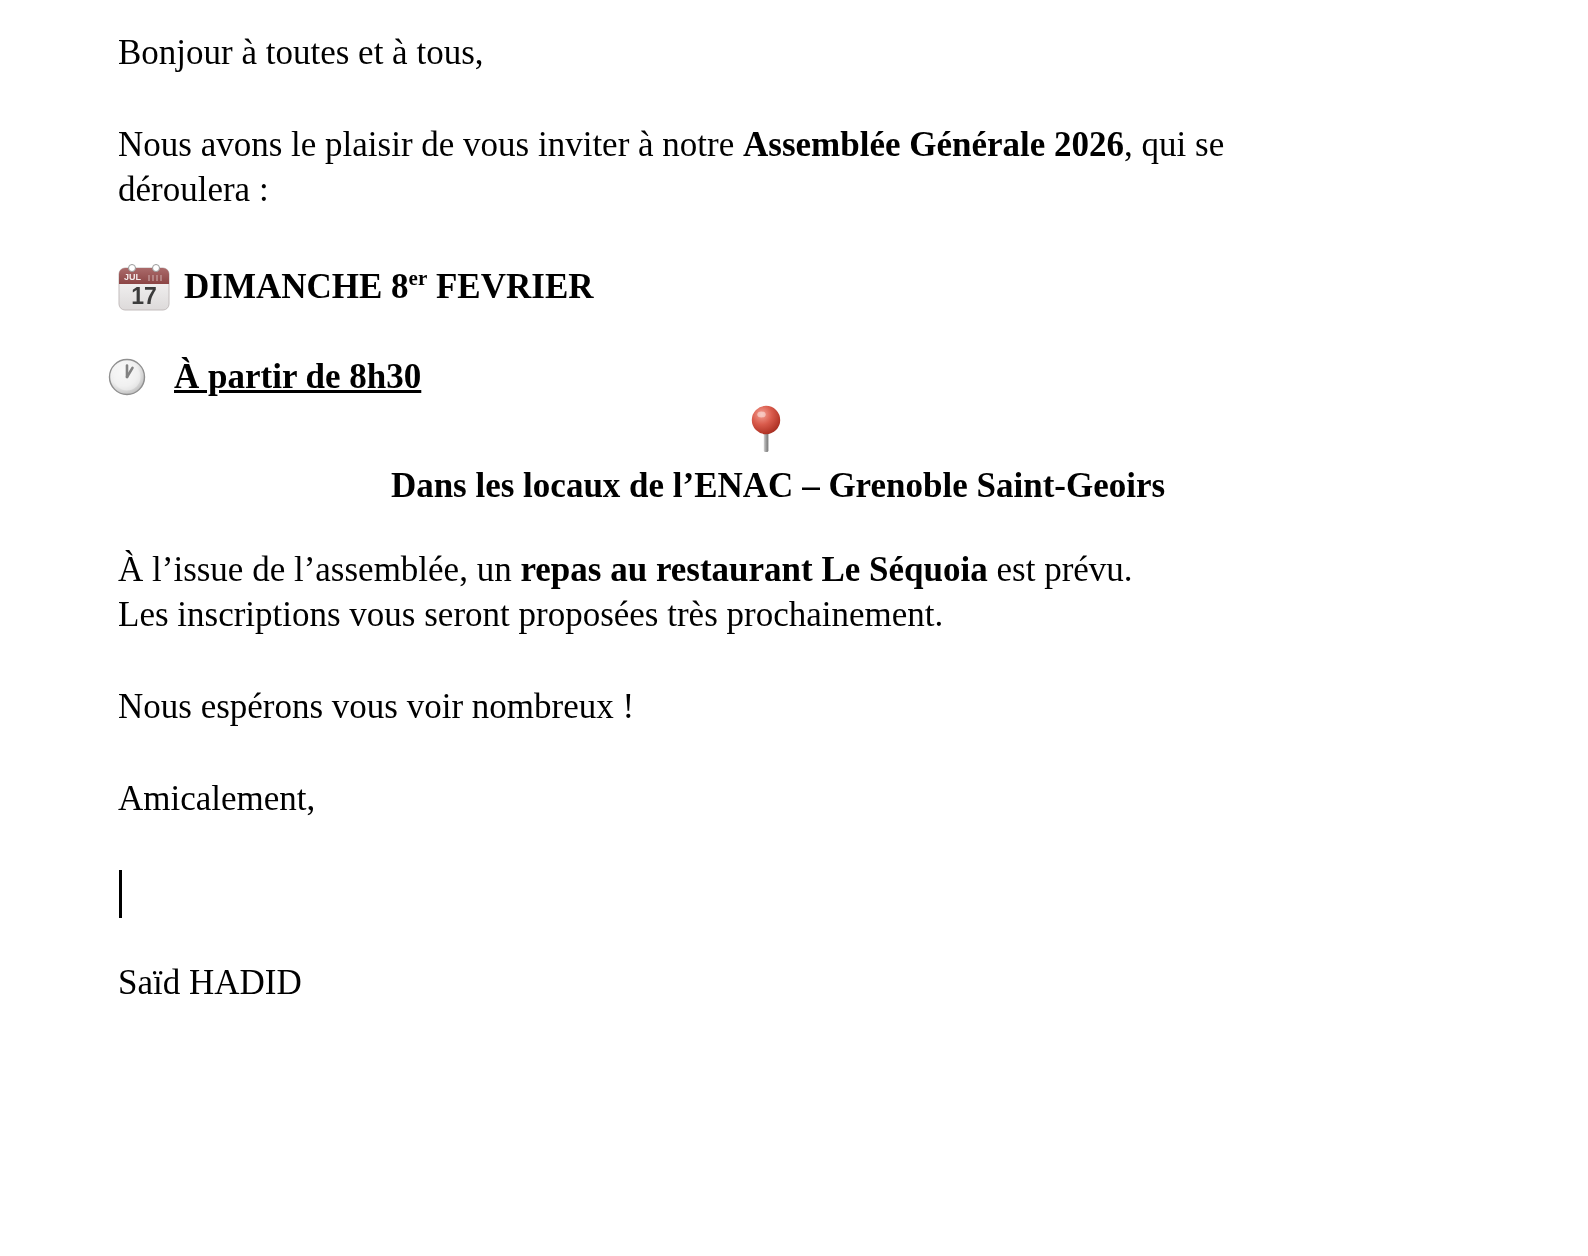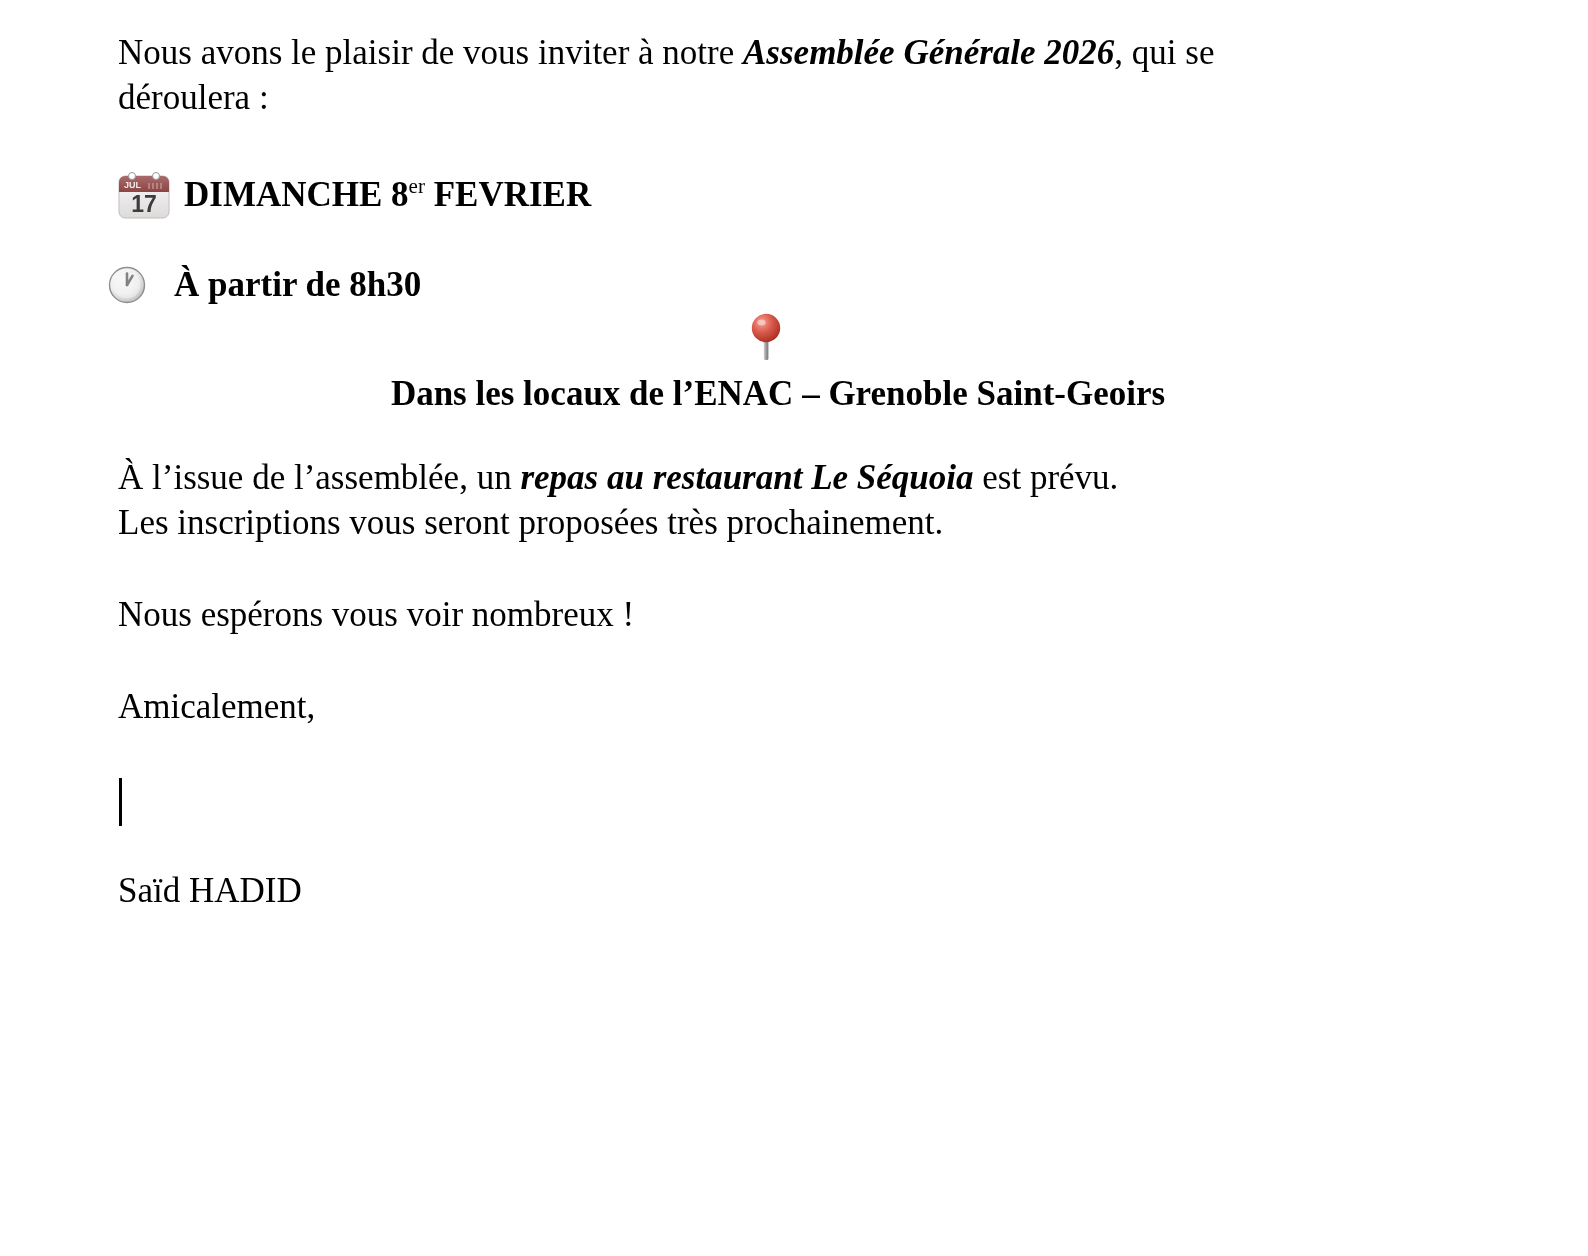--- a/index.html
+++ b/index.html
@@ -17,42 +17,42 @@
     color: #000000;
     -webkit-font-smoothing: antialiased;
   }
   .page {
     padding: 30px 150px 0 118px;
     box-sizing: border-box;
     width: 100%;
     height: 100%;
   }
   p { margin: 0 0 47px 0; }
-  b, .bold { font-weight: bold; font-style: italic; }
+  b, .bold { font-weight: bold; }
   sup {
     font-size: 0.60em;
     vertical-align: super;
     line-height: 0;
-    font-weight: normal;
+    font-weight: bold;
   }
   
   .event {
     display: flex;
     align-items: center;
     line-height: 55px;
     font-weight: bold;
   }
   .event .icon {
     flex: 0 0 auto;
     display: inline-flex;
     align-items: center;
   }
   .evt-date { margin: 0 0 35px -6px; padding-left: 6px; }
   .evt-date .icon { margin-right: 14px; }
-  .evt-time { margin: 0 0 0 -10px; }
+  .evt-time { margin: 0 0 0 -10px; text-decoration: underline; }
   .evt-time .icon { margin-right: 28px; }
   .evt-loc  { margin: 0 0 34px 0; flex-direction: column; }
   .evt-loc  .icon { margin-right: 24px; }
   
   .cursor-line {
     height: 45px;
     margin: 0 0 47px 0;
     position: relative;
   }
   .caret {
@@ -66,20 +66,23 @@
   }
   .cal-text {
     font-family: "Liberation Sans", sans-serif;
   }
 </style>
 </head>
 <body>
 
 <div class="page">
 
+  <p>
+    <span>Bonjour à toutes et à tous,</span>
+  </p>
 
   <p>
     <span>Nous avons le plaisir de vous inviter à notre </span><b>Assemblée Générale 2026</b><span>, qui se</span><br>
     <span>déroulera :</span>
   </p>
 
   <p class="event evt-date">
     <span class="icon">
       <svg width="52" height="48" viewBox="0 0 52 48" aria-hidden="true">
         <defs>

